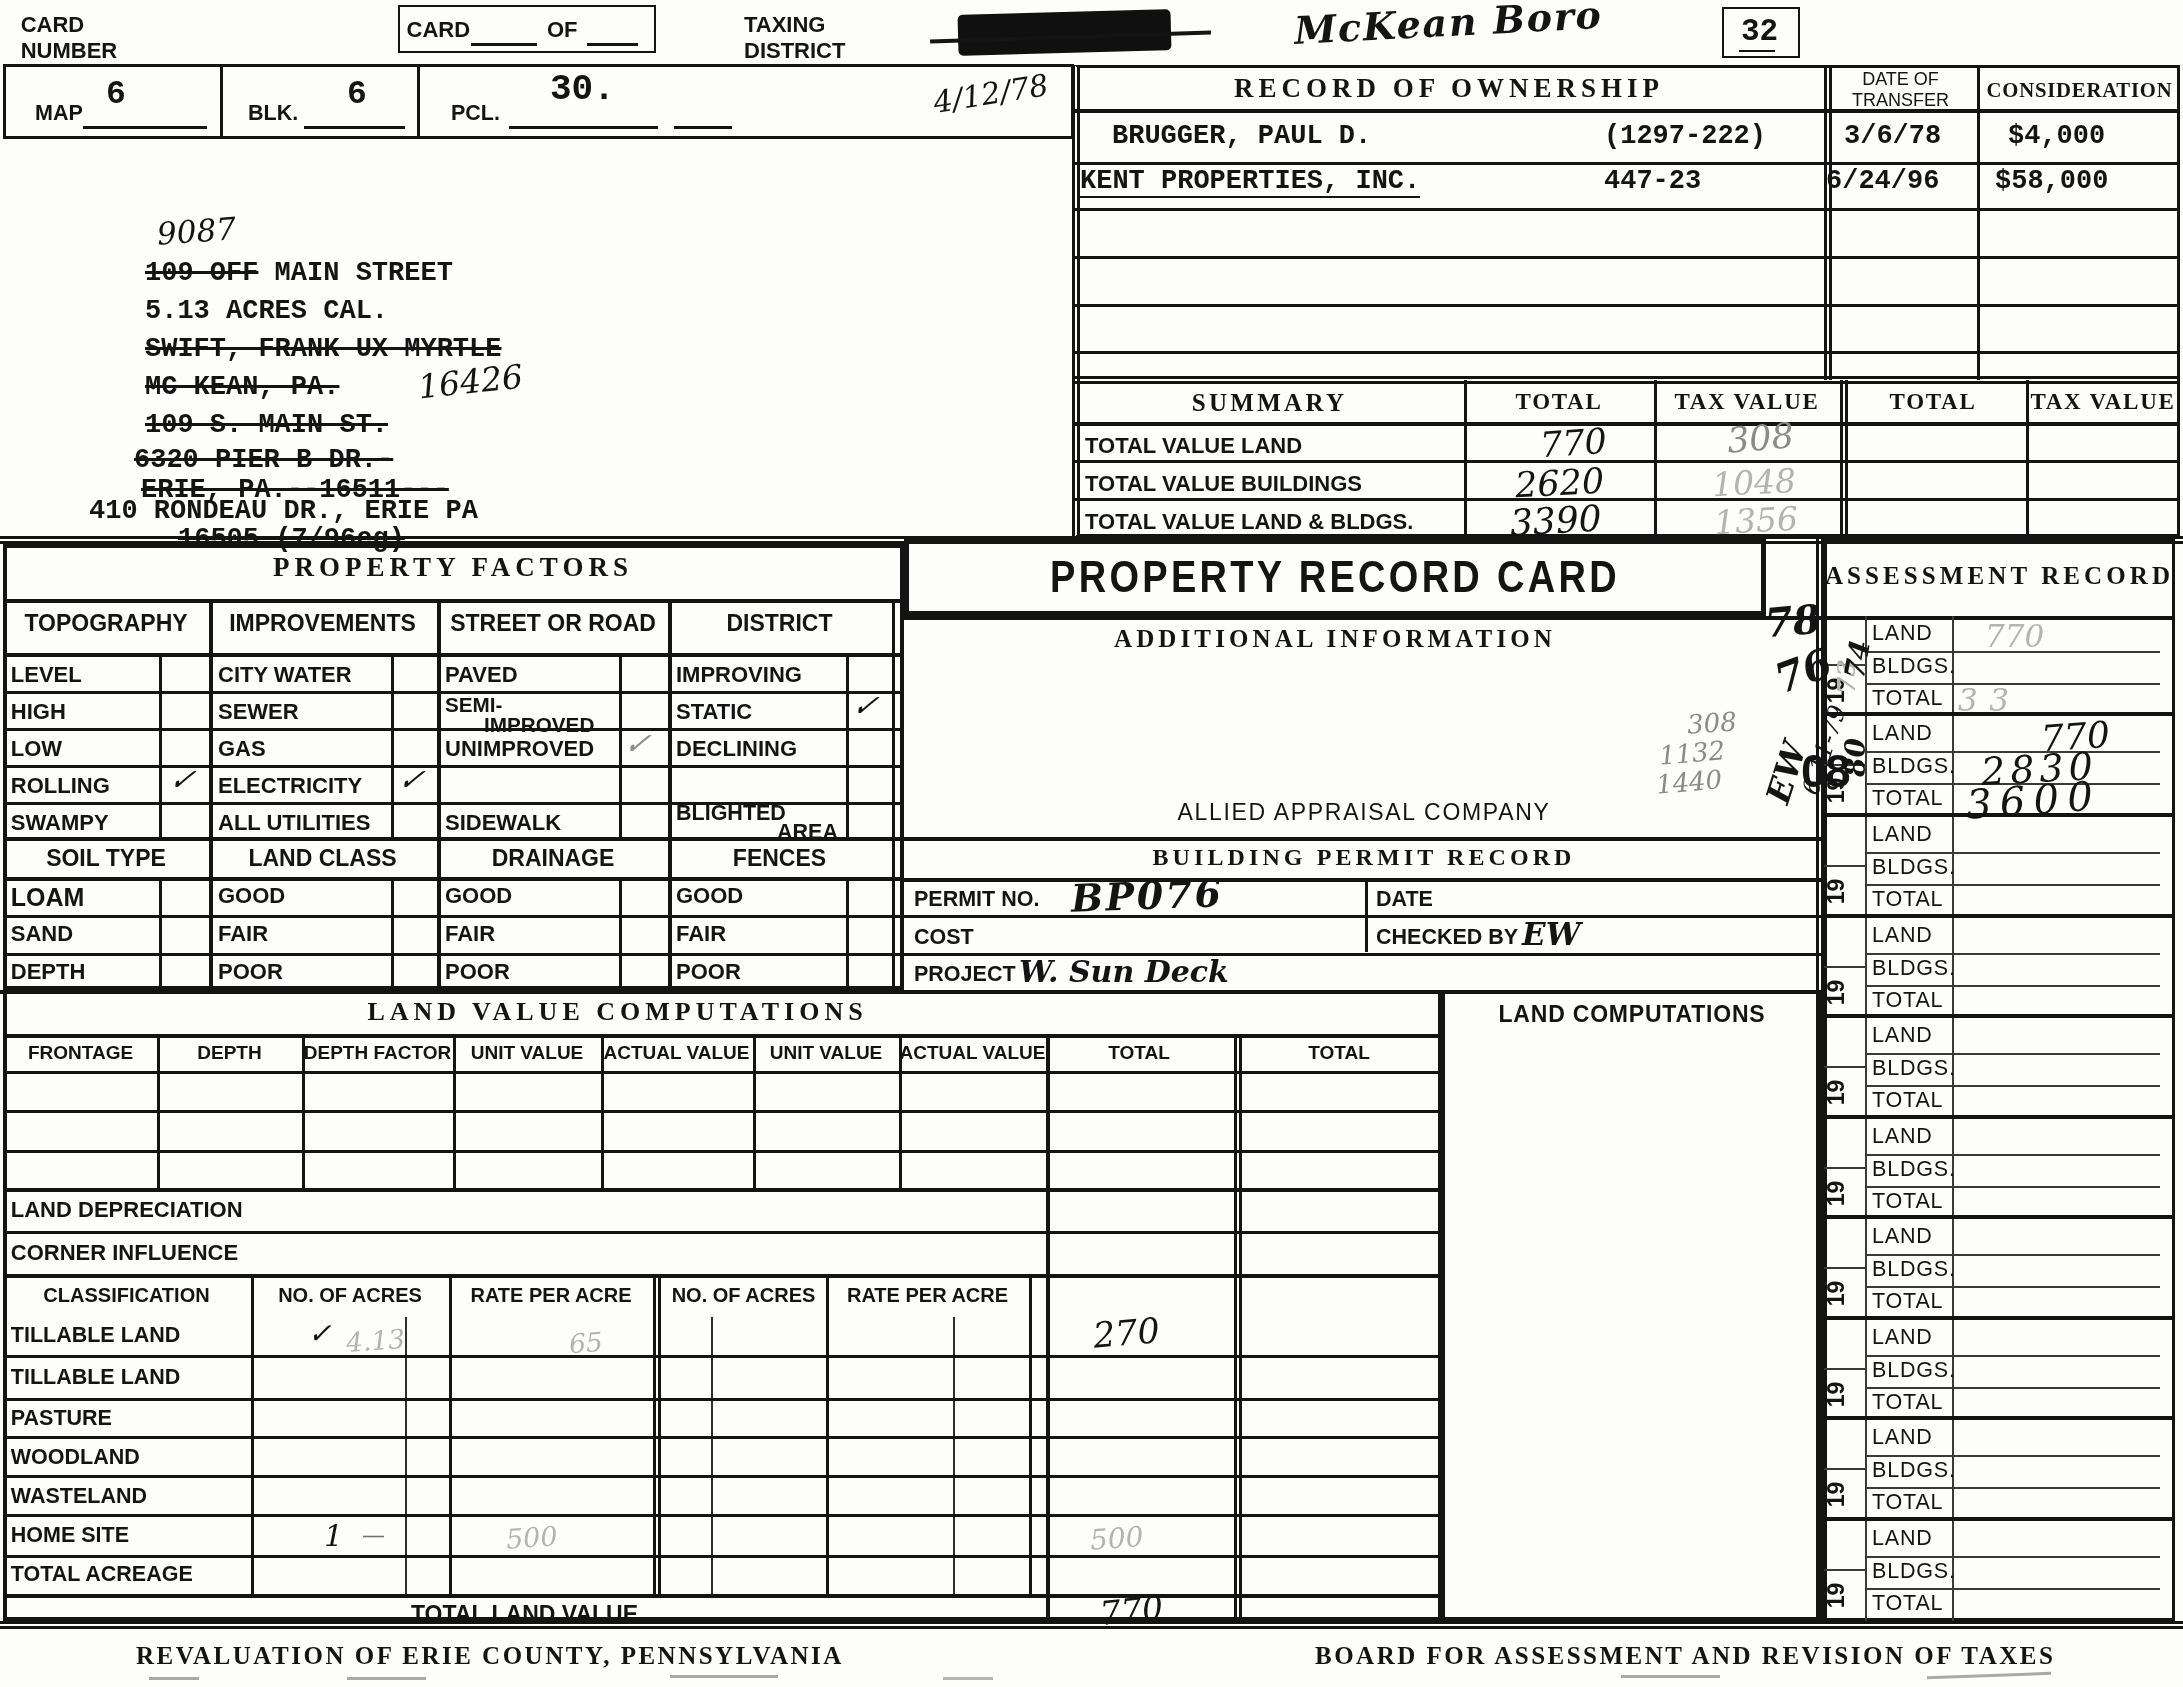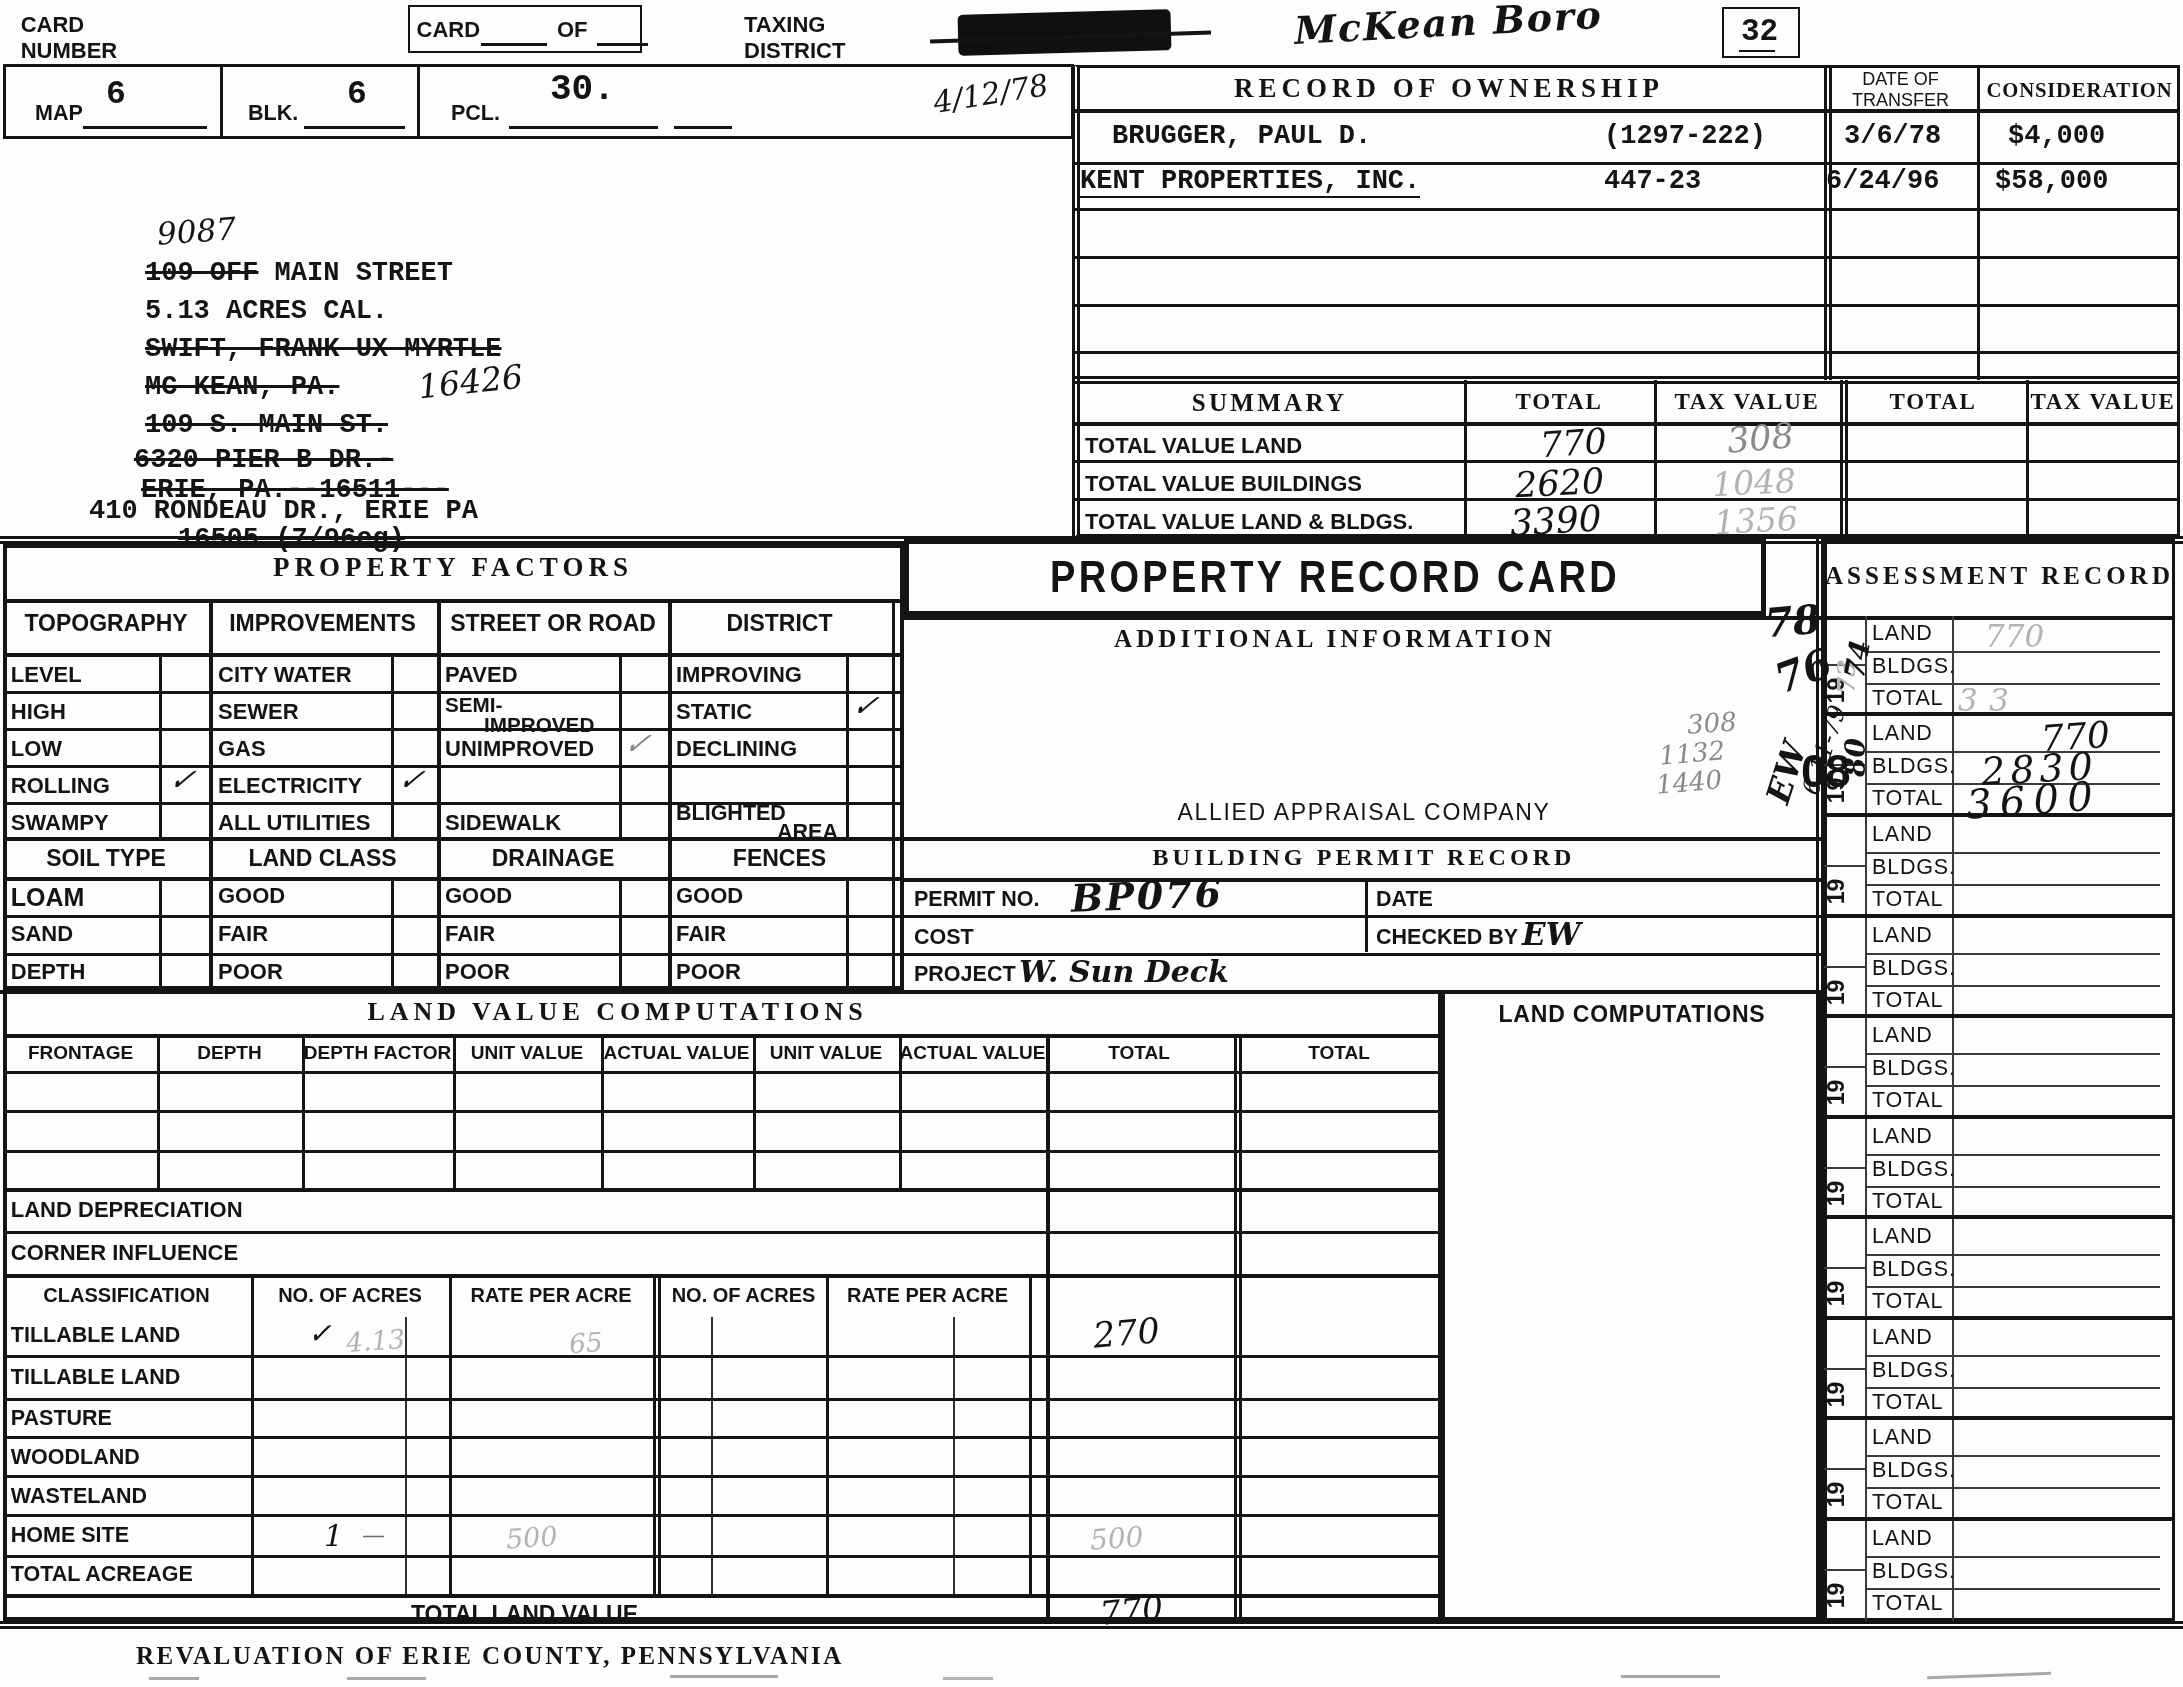--- a/index.html
+++ b/index.html
@@ -39,21 +39,21 @@
   .aval{position:absolute;font-family:"DejaVu Serif",serif;font-style:italic}
   .chk{position:absolute;font:400 30px "DejaVu Serif",serif;font-style:italic;transform:skewX(-12deg)}
 </style>
 </head>
 <body>
 
 <div id="card">
 
   <div class="t sans wrap" style="left:20.7px;top:11.6px;width:128px;font-size:22px;line-height:1.2">CARD NUMBER</div>
 
-  <div class="box" style="left:408px;top:5px;width:234px;height:48px;border-width:2.5px">
+  <div class="box" style="left:398px;top:5px;width:258px;height:48px;border-width:2.5px">
     <span class="t sans" style="left:6.6px;top:10px;font-size:22px">CARD</span>
     <div class="hl" style="left:71px;top:36px;width:66px"></div>
     <span class="t sans" style="left:147px;top:10px;font-size:22px">OF</span>
     <div class="hl" style="left:187px;top:36px;width:51px"></div>
   </div>
 
   <div class="t sans wrap" style="left:744px;top:11.6px;width:141px;font-size:22px;line-height:1.2">TAXING DISTRICT</div>
 
   <div class="t" style="left:958px;top:11.6px;width:213px;height:41px;background:#101010;border-radius:5px;transform:rotate(-1.5deg)">
     <span class="t hand" style="left:16.5px;top:5px;font-size:25px;color:#101010">Middleboro</span>
@@ -440,20 +440,21 @@
   <span class="t hand" style="left:1838px;top:643px;font-size:28px;font-weight:700;transform:rotate(-80deg)">74</span>
   <span class="t hand" style="left:1836px;top:741px;font-size:28px;font-weight:700;transform:rotate(-90deg)">80</span>
   <span class="t sans" style="left:1801px;top:744px;font-size:46px;letter-spacing:-1.7px">08</span>
   <span class="t hand" style="left:1765px;top:597px;font-size:40px;font-weight:700;transform:rotate(-5deg)">78</span>
   <span class="t hand" style="left:1775px;top:647px;font-size:41px;font-weight:700;transform:rotate(-20deg)">76</span>
   <span class="t hand" style="left:1755px;top:753px;font-size:33px;font-weight:700;transform:rotate(-72deg)">EW</span>
   <span class="t hand" style="left:1778px;top:736px;font-size:24px;transform:rotate(-72deg)">6-11-79</span>
 
   <div class="hd" style="left:0px;top:1621px;width:2183px"></div>
   <div class="t serif ctr" style="left:136px;top:1642px;width:670px;font-size:25px;letter-spacing:2.5px">REVALUATION OF ERIE COUNTY, PENNSYLVANIA</div>
+  <div class="t serif ctr" style="left:1315px;top:1642px;width:686px;font-size:25px;letter-spacing:2.5px">BOARD FOR ASSESSMENT AND REVISION OF TAXES</div>
   <div class="hl" style="left:149px;top:1677px;width:50px;background:#a9a9a9"></div>
   <div class="hl" style="left:347px;top:1677px;width:79px;background:#a9a9a9"></div>
   <div class="hl" style="left:670px;top:1675px;width:108px;background:#a9a9a9"></div>
   <div class="hl" style="left:943px;top:1677px;width:50px;background:#b5b5b5"></div>
   <div class="hl" style="left:1621px;top:1675px;width:99px;background:#a9a9a9"></div>
   <div class="hl" style="left:1927px;top:1674px;width:124px;background:#a9a9a9;transform:rotate(-2deg)"></div>
 
 </div>
 
 

